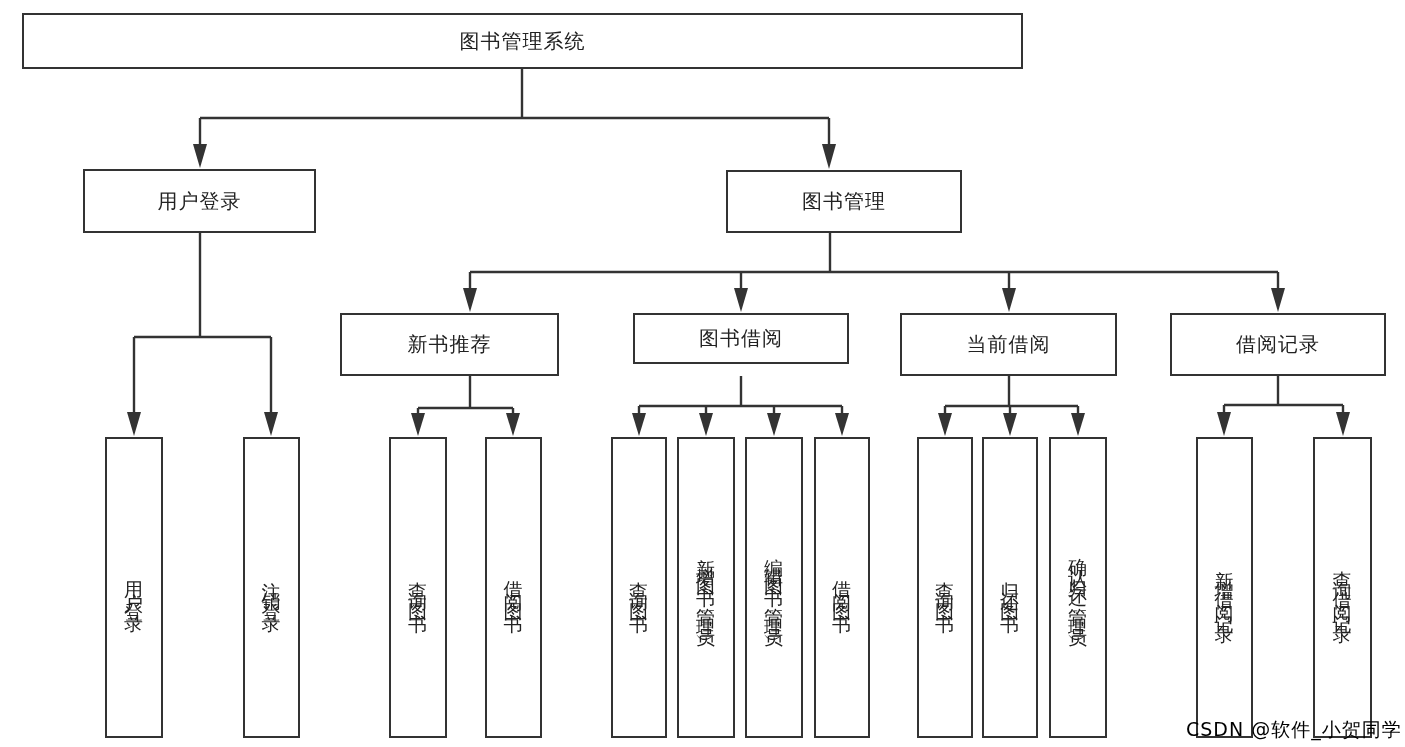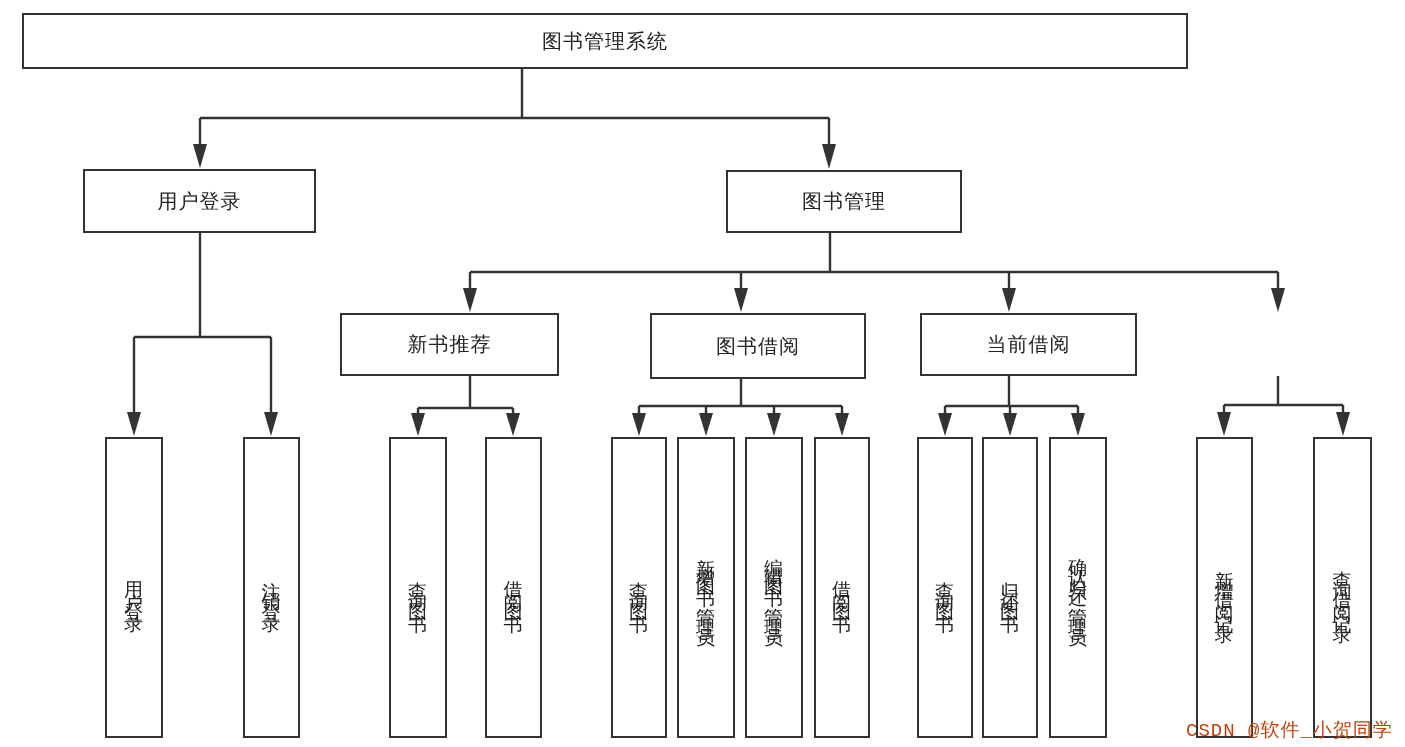--- a/index.html
+++ b/index.html
@@ -46,25 +46,24 @@
     letter-spacing: 11px;
     line-height: 1;
     white-space: nowrap;
   }
   .vbox span.long { letter-spacing: 10px; }
   #watermark {
     position: absolute;
     left: 1186px;
     top: 717px;
     font-size: 19px;
-    color: #c2410c;
+    color: #000000;
     letter-spacing: 1px;
     white-space: nowrap;
     z-index: 3;
-    font-family: Liberation Mono, monospace;
   }
 </style>
 </head>
 <body>
 
 <div id="canvas">
 
   <svg id="wires" viewBox="0 0 1405 747" xmlns="http://www.w3.org/2000/svg">
     <g stroke="#333333" stroke-width="2.4" fill="none">
 
@@ -124,28 +123,29 @@
       <polygon points="767,413 781,413 774,436"></polygon>
       <polygon points="835,413 849,413 842,436"></polygon>
       <polygon points="938,413 952,413 945,436"></polygon>
       <polygon points="1003,413 1017,413 1010,436"></polygon>
       <polygon points="1071,413 1085,413 1078,436"></polygon>
       <polygon points="1217,412 1231,412 1224,436"></polygon>
       <polygon points="1336,412 1350,412 1343,436"></polygon>
     </g>
   </svg>
 
-  <div class="hbox" style="left:22px; top:13px; width:1166px; height:56px;">图书管理系统</div>
+  <div class="hbox" style="left:22px; top:13px; width:1001px; height:56px;">图书管理系统</div>
 
   <div class="hbox" style="left:83px; top:169px; width:233px; height:64px;">用户登录</div>
   <div class="hbox" style="left:712px; top:170px; width:236px; height:63px;margin-left:14px;">图书管理</div>
 
   <div class="hbox" style="left:340px; top:313px; width:219px; height:63px;">新书推荐</div>
-  <div class="hbox" style="left:633px; top:313px; width:216px; height:66px;margin-left:17px;">图书借阅</div>
-  <div class="hbox" style="left:920px; top:313px; width:217px; height:63px;">当前借阅</div>
+  <div class="hbox" style="left:633px; top:313px; width:216px; height:51px;">图书借阅</div>
+  <div class="hbox" style="left:900px; top:313px; width:217px; height:63px;">当前借阅</div>
+  <div class="hbox" style="left:1170px; top:313px; width:216px; height:63px;">借阅记录</div>
 
   <div class="vbox" style="left:105px; width:58px;">
     <span>用户登录</span>
   </div>
   <div class="vbox" style="left:243px; width:57px;">
     <span>注销登录</span>
   </div>
 
   <div class="vbox" style="left:389px; width:58px;">
     <span>查询图书</span>

